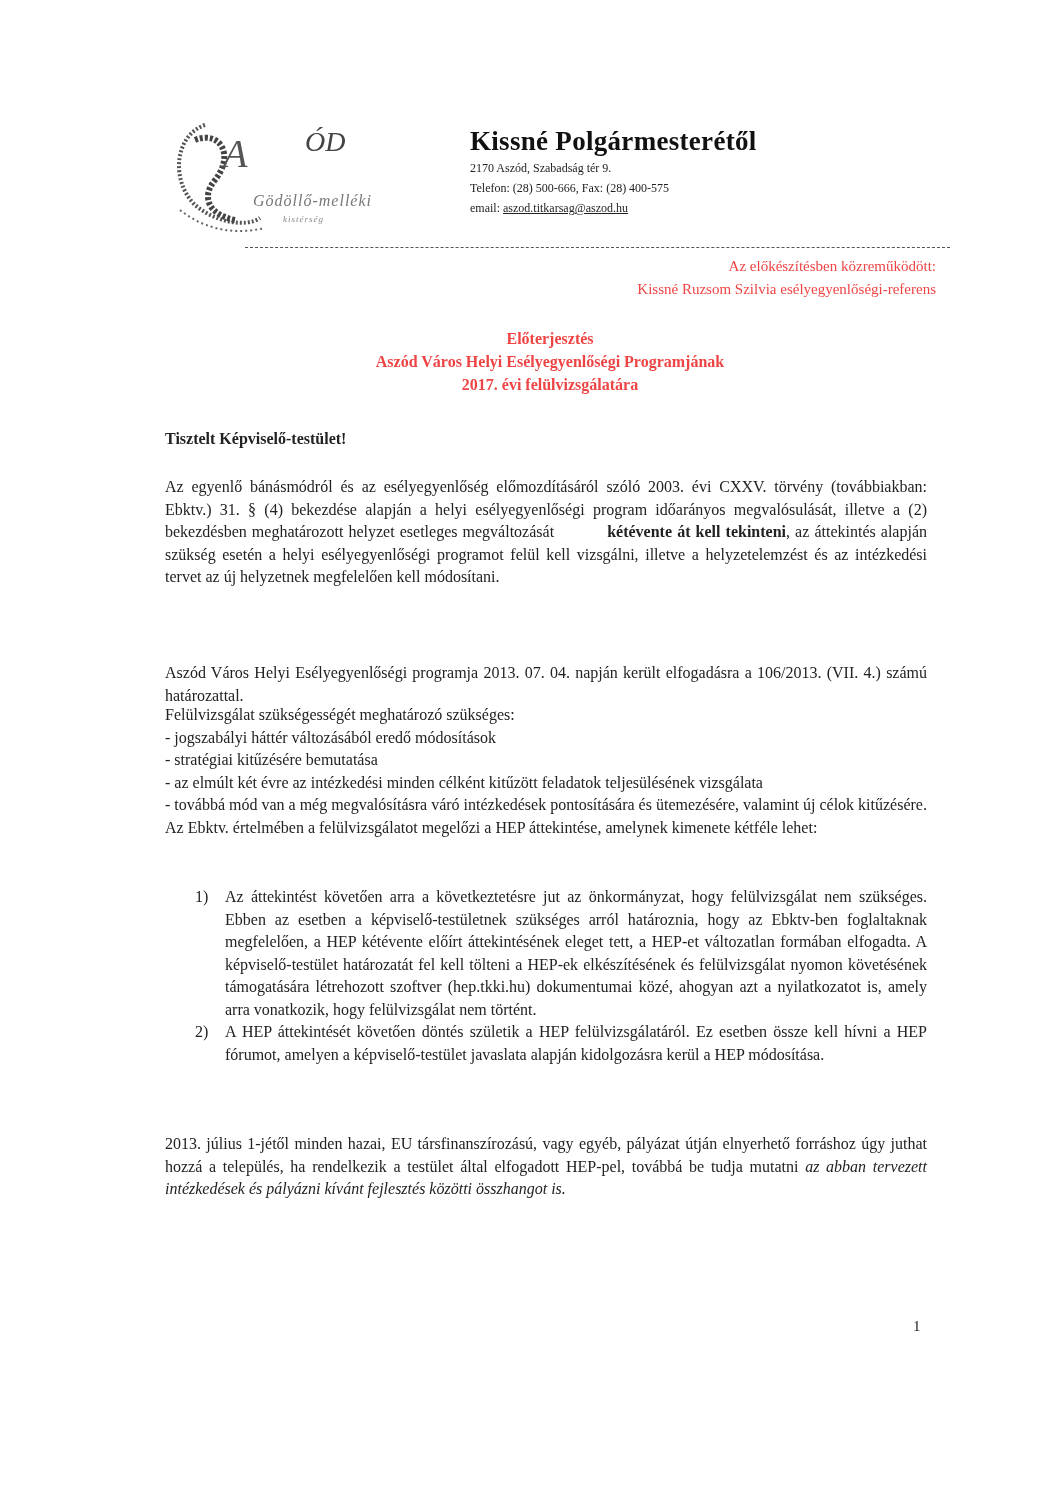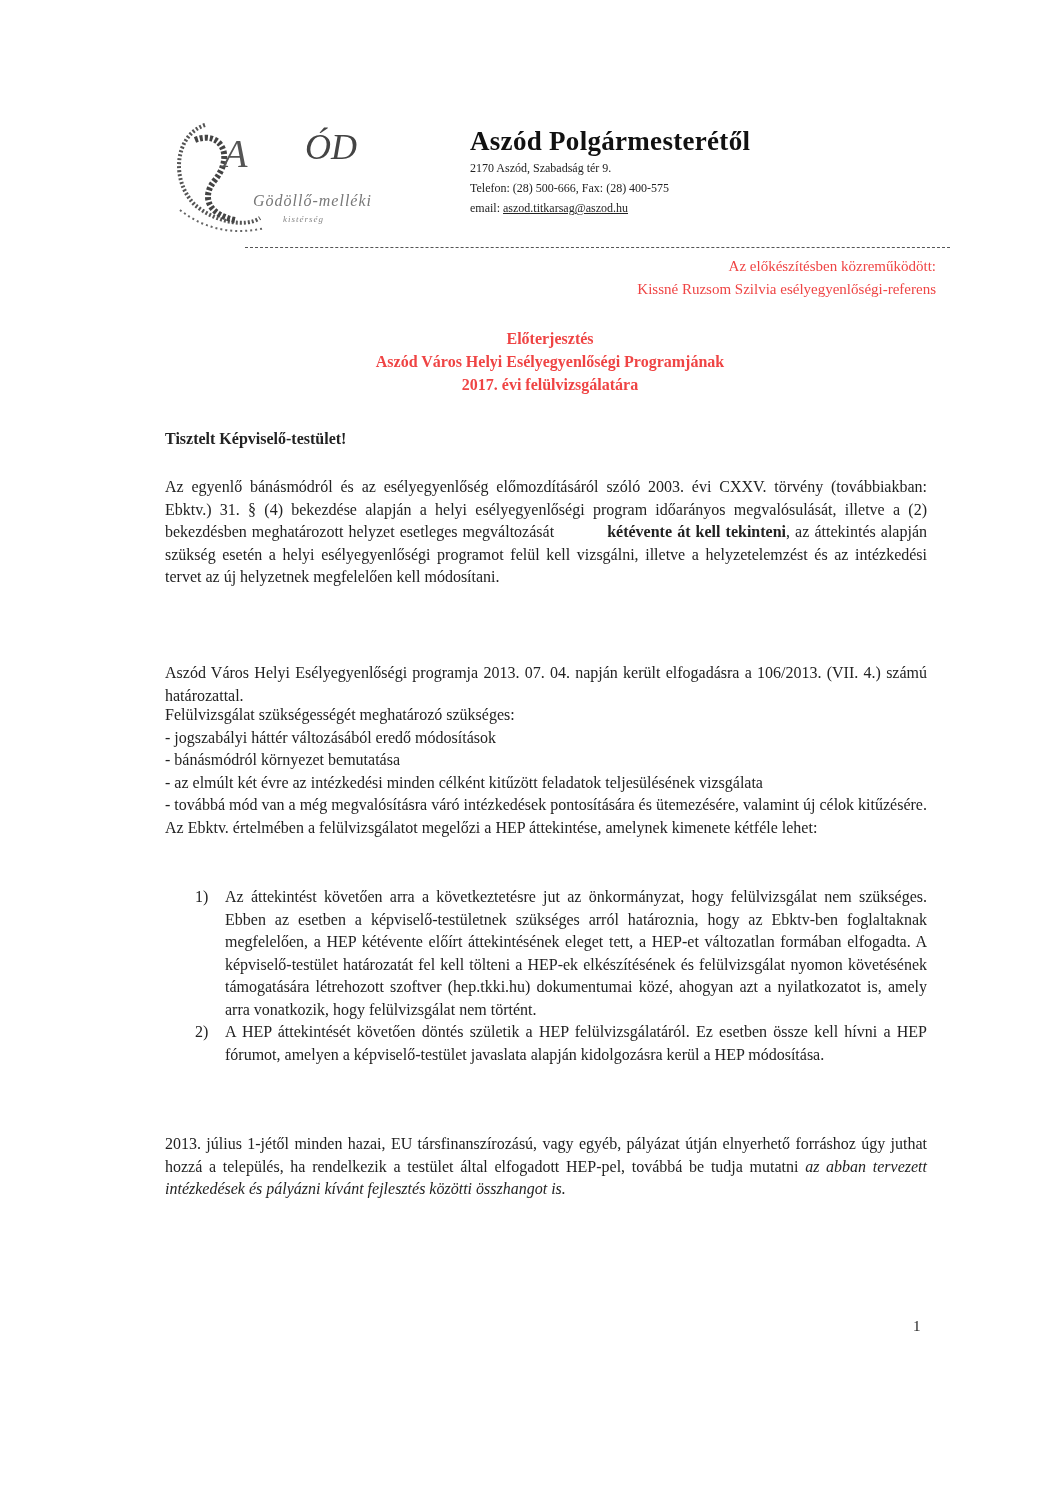--- a/index.html
+++ b/index.html
@@ -34,27 +34,27 @@
 </head>
 <body>
 
 <div class="logo">
   <svg width="230" height="130" viewBox="0 0 230 130">
     <path d="M40 15 C10 25, 5 70, 30 95 C50 112, 80 118, 95 108" fill="none" stroke="#555" stroke-width="4" stroke-dasharray="2 2"></path>
     <path d="M30 30 C55 20, 70 45, 50 70 C35 88, 45 105, 70 110" fill="none" stroke="#444" stroke-width="6" stroke-dasharray="3 2"></path>
     <path d="M15 100 C40 120, 70 125, 100 118" fill="none" stroke="#666" stroke-width="2" stroke-dasharray="2 3"></path>
   </svg>
   <span style="position:absolute;left:58px;top:20px;font-size:40px;font-style:italic;color:#555;">A</span>
-  <span style="position:absolute;left:140px;top:16px;font-size:36px;font-style:italic;color:#444;">ÓD</span>
+  <span style="position:absolute;left:140px;top:16px;font-size:28px;font-style:italic;color:#444;">ÓD</span>
   <span style="position:absolute;left:88px;top:82px;font-size:16px;font-style:italic;color:#777;letter-spacing:1px;">Gödöllő-melléki</span>
   <span style="position:absolute;left:118px;top:104px;font-size:9px;font-style:italic;color:#888;letter-spacing:1px;">kistérség</span>
 </div>
 
 <div class="header">
-  <div class="title">Aszód Polgármesterétől</div>
+  <div class="title">Kissné Polgármesterétől</div>
   <div class="line">2170 Aszód, Szabadság tér 9.</div>
   <div class="line">Telefon: (28) 500-666, Fax: (28) 400-575</div>
   <div class="line email">
     <span>email: </span><a>aszod.titkarsag@aszod.hu</a>
   </div>
 </div>
 
 <div class="sep"></div>
 
 <div class="prep">
@@ -70,21 +70,21 @@
 
 <div class="salutation">Tisztelt Képviselő-testület!</div>
 
 <div class="p p1"><span>Az egyenlő bánásmódról és az esélyegyenlőség előmozdításáról szóló 2003. évi CXXV. törvény (továbbiakban: Ebktv.) 31. § (4) bekezdése alapján a helyi esélyegyenlőségi program időarányos megvalósulását, illetve a (2) bekezdésben meghatározott helyzet esetleges megváltozását </span><b class="kb">kétévente át kell tekinteni</b><span>, az áttekintés alapján szükség esetén a helyi esélyegyenlőségi programot felül kell vizsgálni, illetve a helyzetelemzést és az intézkedési tervet az új helyzetnek megfelelően kell módosítani.</span></div>
 
 <div class="p p2">Aszód Város Helyi Esélyegyenlőségi programja 2013. 07. 04. napján került elfogadásra a 106/2013. (VII. 4.) számú határozattal.</div>
 
 <div class="p p3">
   <span class="item">Felülvizsgálat szükségességét meghatározó szükséges:</span>
   <span class="item">- jogszabályi háttér változásából eredő módosítások</span>
-  <span class="item">- bánásmódról környezet bemutatása</span>
+  <span class="item">- stratégiai kitűzésére bemutatása</span>
   <span class="item">- az elmúlt két évre az intézkedési minden célként kitűzött feladatok teljesülésének vizsgálata</span>
   <span class="item">- továbbá mód van a még megvalósításra váró intézkedések pontosítására és ütemezésére, valamint új célok kitűzésére.</span>
   <span class="item">Az Ebktv. értelmében a felülvizsgálatot megelőzi a HEP áttekintése, amelynek kimenete kétféle lehet:</span>
 </div>
 
 <div class="ol">
   <div class="li">
     <span class="num">1)</span>
     <span class="txt">Az áttekintést követően arra a következtetésre jut az önkormányzat, hogy felülvizsgálat nem szükséges. Ebben az esetben a képviselő-testületnek szükséges arról határoznia, hogy az Ebktv-ben foglaltaknak megfelelően, a HEP kétévente előírt áttekintésének eleget tett, a HEP-et változatlan formában elfogadta. A képviselő-testület határozatát fel kell tölteni a HEP-ek elkészítésének és felülvizsgálat nyomon követésének támogatására létrehozott szoftver (hep.tkki.hu) dokumentumai közé, ahogyan azt a nyilatkozatot is, amely arra vonatkozik, hogy felülvizsgálat nem történt.</span>
   </div>

